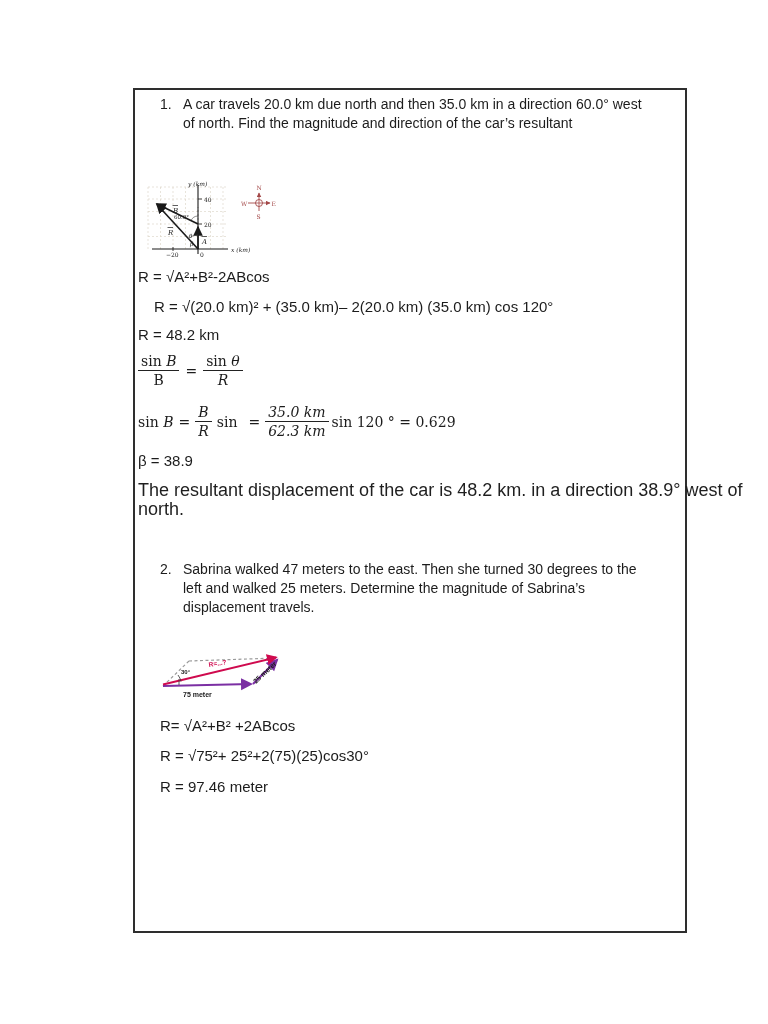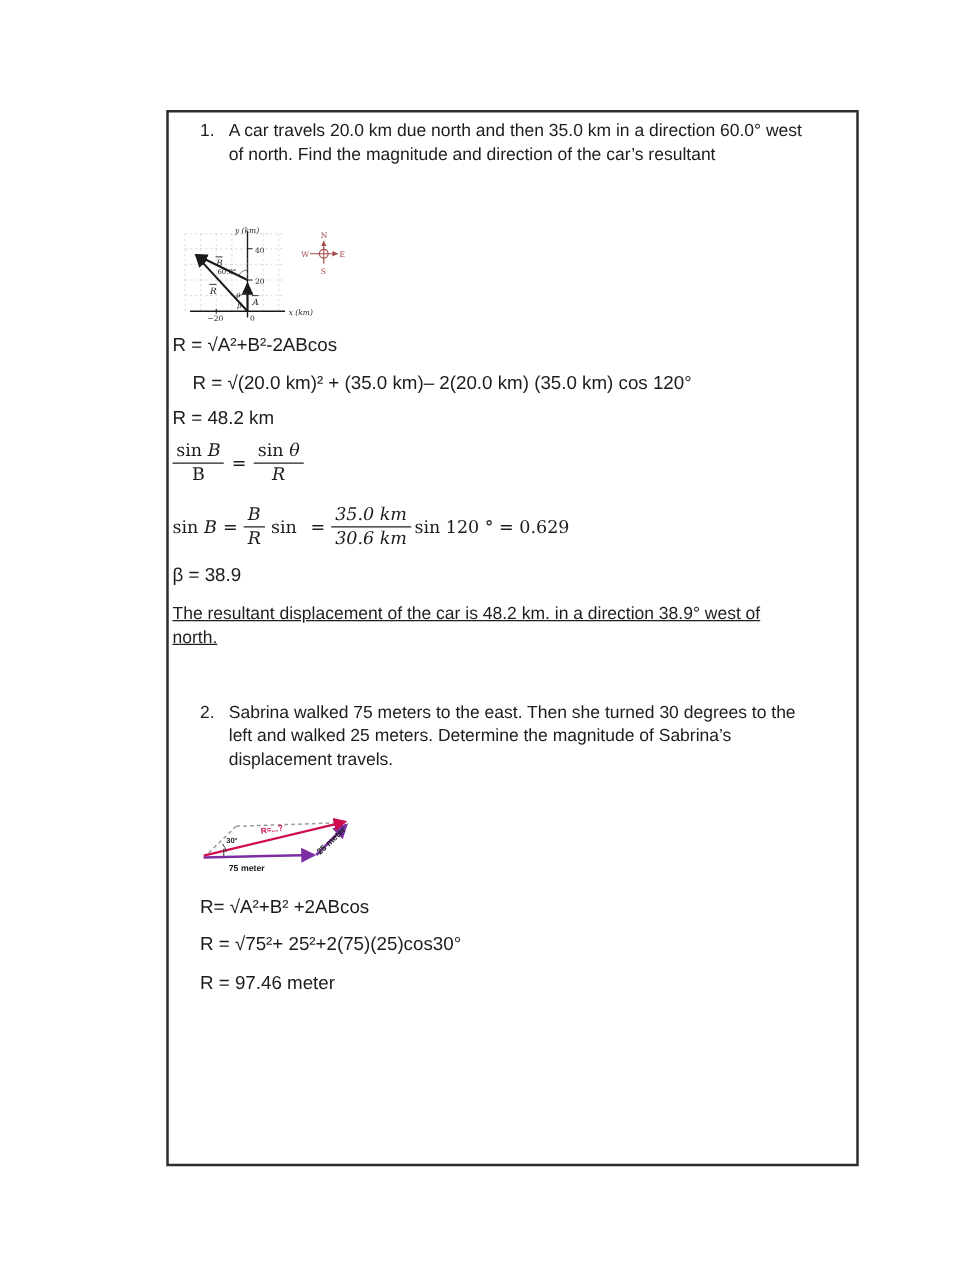--- a/index.html
+++ b/index.html
@@ -17,21 +17,21 @@
 
   .math { font-family:"DejaVu Serif", serif; font-size:14px; color:#1c1c1c; }
   .math .var { font-style:italic; }
   .math .fn { font-style:normal; }
   .frac { display:inline-block; vertical-align:middle; text-align:center; }
   .frac .num { display:block; padding:0 3px 1px 3px; }
   .frac .den { display:block; border-top:1px solid #222; padding:1px 3px 0 3px; }
   .sine-rule { position:absolute; display:flex; align-items:center; gap:6px; }
   .sin-eq { position:absolute; display:flex; align-items:center; gap:5px; }
 
-  .conclusion { position:absolute; font-size:14px; line-height:19px;text-decoration:underline; }
+  .conclusion { position:absolute; font-size:18px; line-height:19px; }
   .conclusion div { white-space:nowrap; }
 
   svg text { font-family:"DejaVu Serif", serif; }
   .figlbl { font-family:"Liberation Sans", sans-serif; font-weight:bold; }
 </style>
 </head>
 <body>
 
 <div class="page">
   <div class="doc-box">
@@ -136,36 +136,36 @@
       <span><span class="fn">sin</span> <span class="var">B</span></span>
       <span>=</span>
       <span class="frac">
         <span class="num var">B</span>
         <span class="den var">R</span>
       </span>
       <span class="fn">sin</span>
       <span style="margin-left:6px;">=</span>
       <span class="frac">
         <span class="num var">35.0 km</span>
-        <span class="den var">30.6 km</span>
+        <span class="den var">62.3 km</span>
       </span>
       <span class="fn" style="margin-left:-2px;">sin 120 ° = 0.629</span>
     </div>
 
     <div class="eqline" style="left:3px; top:362px; font-size:15px;">β = 38.9</div>
 
     <div class="conclusion" style="left:3px; top:391px;">
       <div>The resultant displacement of the car is 48.2 km. in a direction 38.9° west of</div>
       <div>north.</div>
     </div>
 
     <div class="problem" style="left:25px; top:470px;">
       <span class="pnum">2.</span>
       <div class="ptext">
-        <div>Sabrina walked 75 meters to the east. Then she turned 30 degrees to the</div>
+        <div>Sabrina walked 47 meters to the east. Then she turned 30 degrees to the</div>
         <div>left and walked 25 meters. Determine the magnitude of Sabrina’s</div>
         <div>displacement travels.</div>
       </div>
     </div>
 
     <div class="fig" style="left:22px; top:556px; width:132px; height:58px;">
       <svg width="132" height="58" viewBox="0 0 132 58">
         <defs>
           <marker id="mk-purple" markerWidth="7" markerHeight="7" refX="5" refY="3" orient="auto">
               <path d="M0,0 L6,3 L0,6 z" fill="#7b2fa3"></path>

